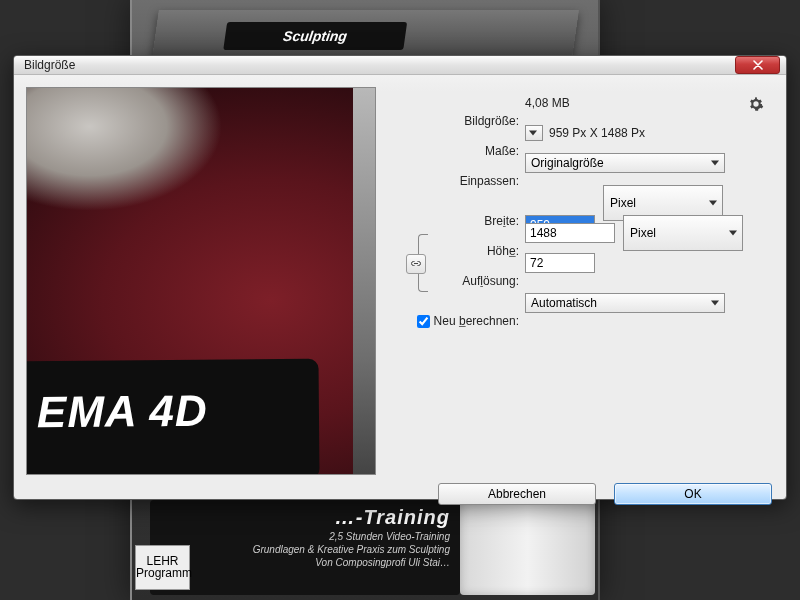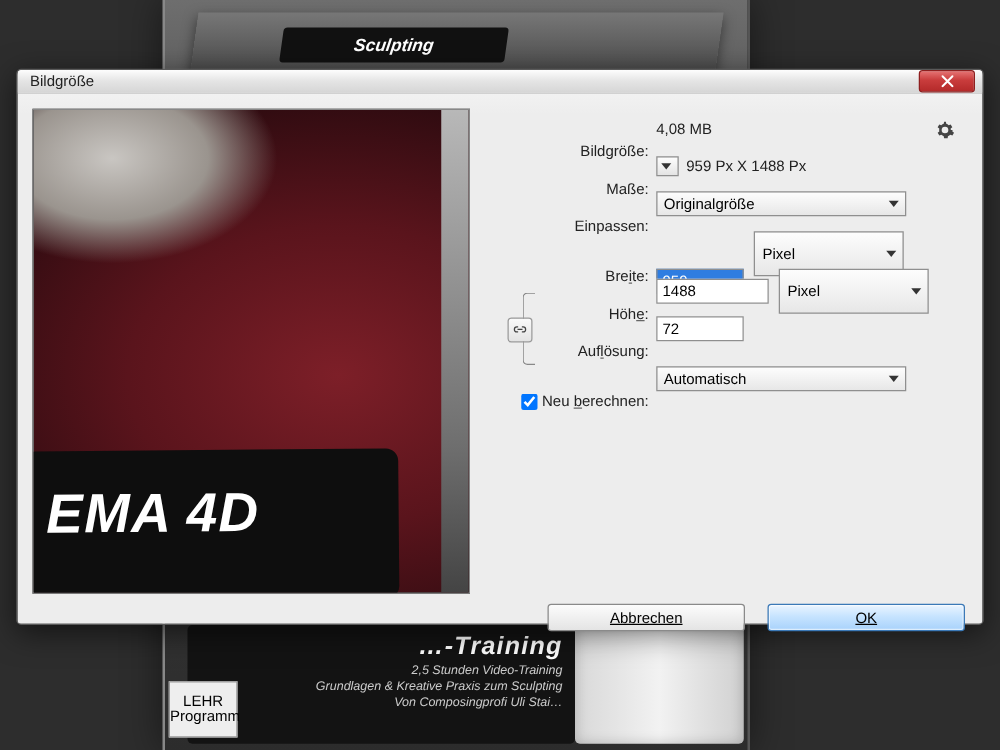--- a/index.html
+++ b/index.html
@@ -147,21 +147,20 @@
   .link-icon svg { width: 12px; height: 12px; }
 
   .separator { height: 10px; }
 
   .chk { display: inline-flex; align-items: center; gap: 4px; }
   .chk input { width: 13px; height: 13px; }
 
   .button-row {
     display: flex; justify-content: flex-end; gap: 18px;
     padding: 0 14px 12px 0;
-    text-decoration: underline;
   }
   .btn {
     width: 158px; height: 22px; border: 1px solid #8a8a8a; border-radius: 3px;
     background: linear-gradient(180deg,#fcfcfc,#e4e4e4);
     display: flex; align-items: center; justify-content: center; cursor: pointer;
   }
   .btn.primary {
     border: 1px solid #3b79b7;
     background: linear-gradient(180deg,#eaf4ff 0%, #c7e4ff 45%, #a8d2fb 100%);
     box-shadow: inset 0 0 0 1px rgba(255,255,255,0.6);

